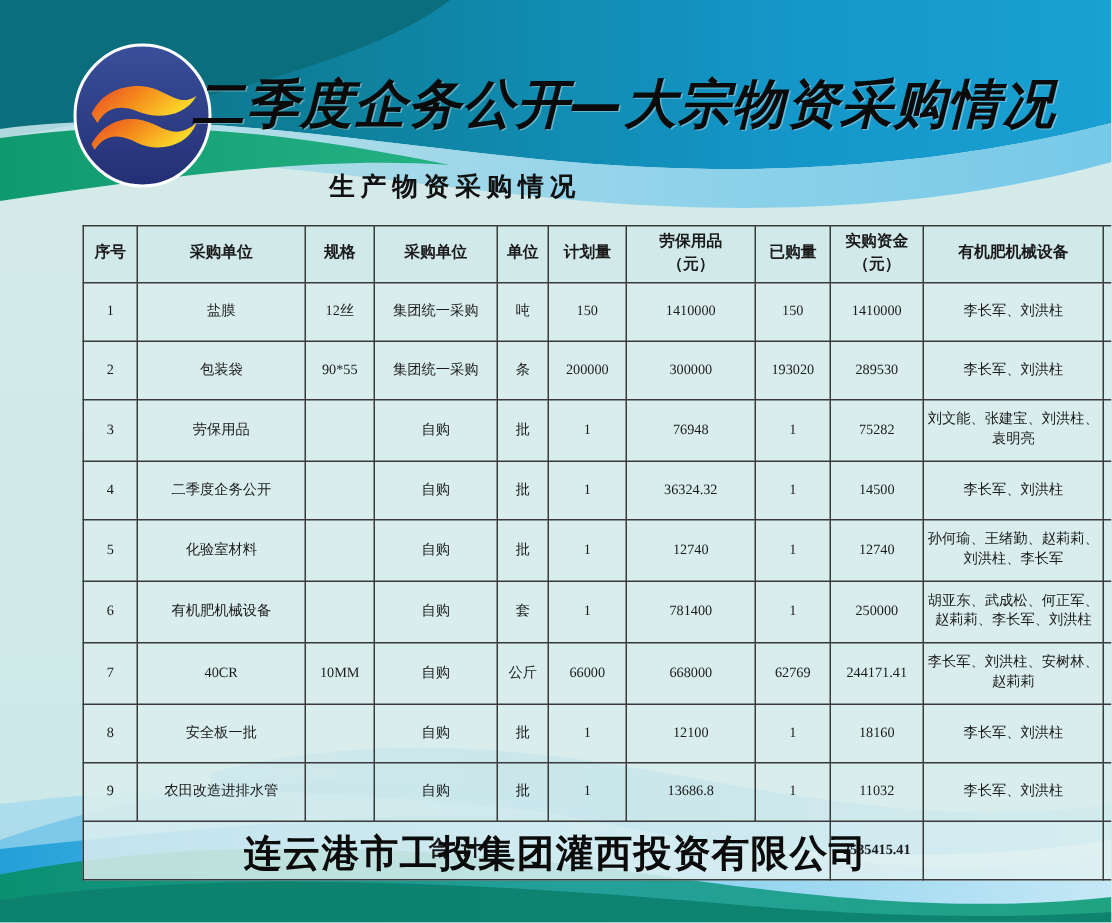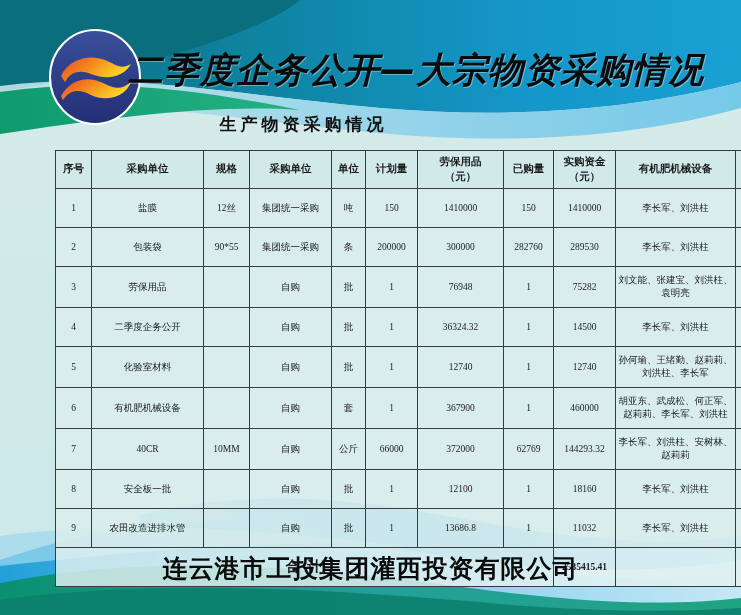--- a/index.html
+++ b/index.html
@@ -272,21 +272,21 @@
         </tr>
 
         <tr class="r2">
           <td>2</td>
           <td>包装袋</td>
           <td>90*55</td>
           <td>集团统一采购</td>
           <td>条</td>
           <td>200000</td>
           <td>300000</td>
-          <td>282760</td>
+          <td>193020</td>
           <td>289530</td>
           <td class="people">
             <div>李长军、刘洪柱</div>
             <div></div>
           </td>
           <td>筑包基地</td>
         </tr>
 
         <tr class="r3">
           <td>3</td>
@@ -339,40 +339,40 @@
           <td>多部门参与</td>
         </tr>
 
         <tr class="r6">
           <td>6</td>
           <td>有机肥机械设备</td>
           <td></td>
           <td>自购</td>
           <td>套</td>
           <td>1</td>
-          <td>367900</td>
-          <td>1</td>
-          <td>460000</td>
+          <td>781400</td>
+          <td>1</td>
+          <td>250000</td>
           <td class="people">
             <div>胡亚东、武成松、何正军、</div>
             <div>赵莉莉、李长军、刘洪柱</div>
           </td>
           <td>多部门参与</td>
         </tr>
 
         <tr class="r7">
           <td>7</td>
           <td>40CR</td>
           <td>10MM</td>
           <td>自购</td>
           <td>公斤</td>
           <td>66000</td>
-          <td>372000</td>
+          <td>668000</td>
           <td>62769</td>
-          <td>144293.32</td>
+          <td>244171.41</td>
           <td class="people">
             <div>李长军、刘洪柱、安树林、</div>
             <div>赵莉莉</div>
           </td>
           <td>多部门参与</td>
         </tr>
 
         <tr class="r8">
           <td>8</td>
           <td>安全板一批</td>

